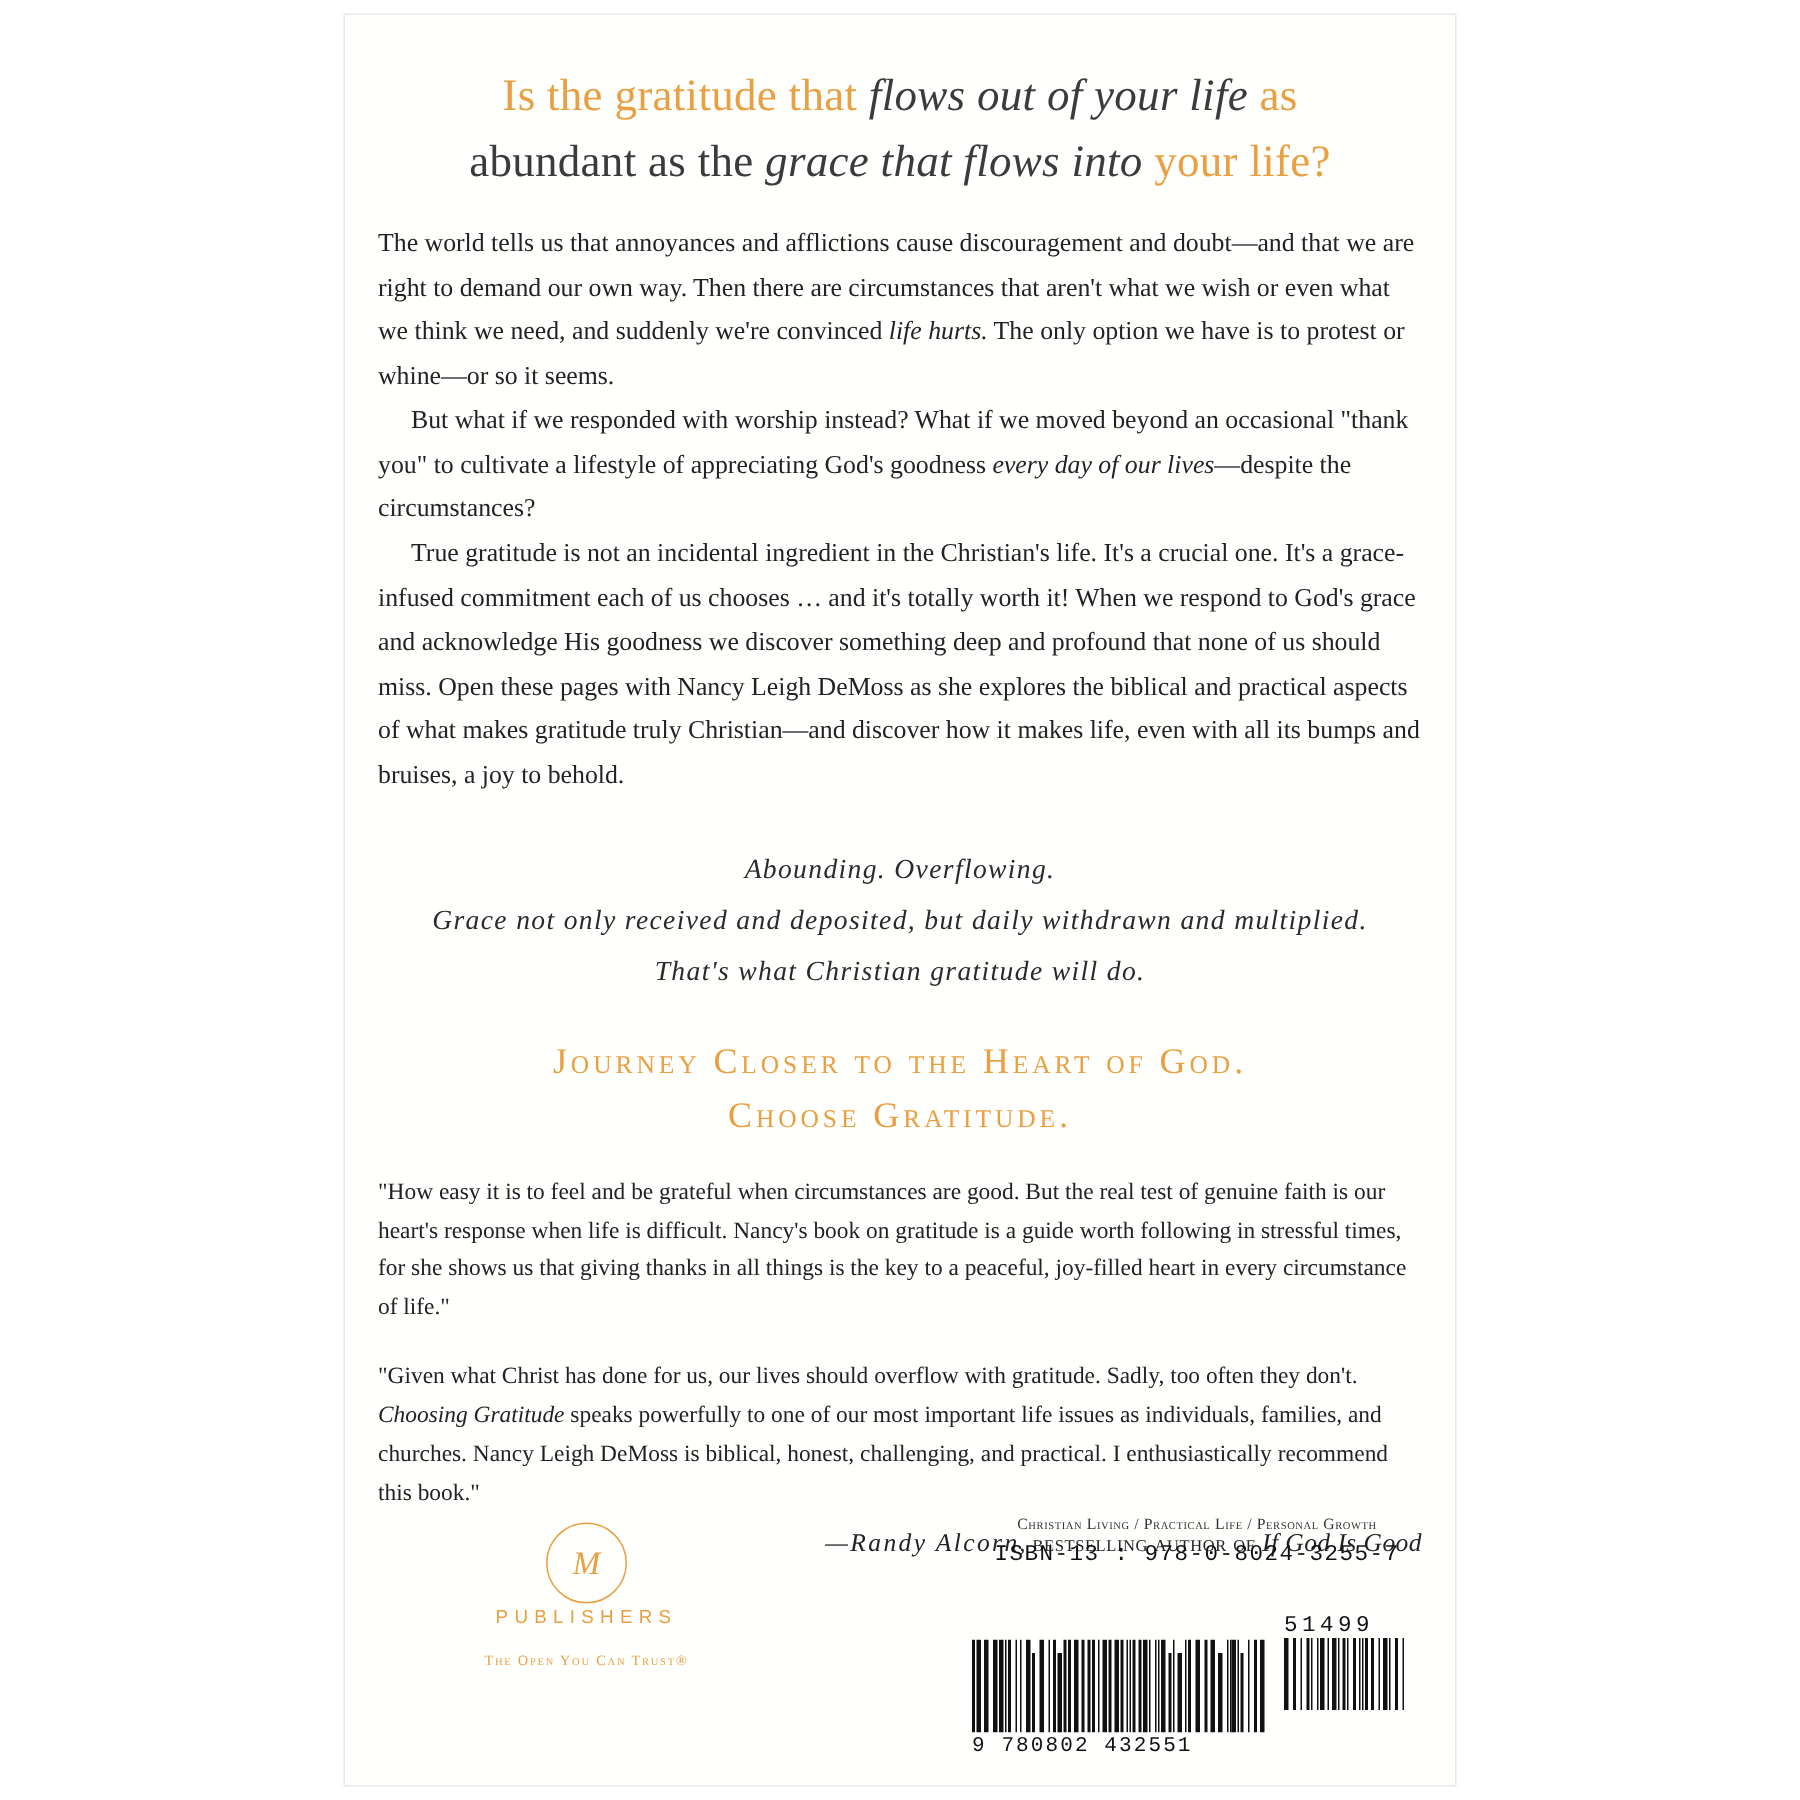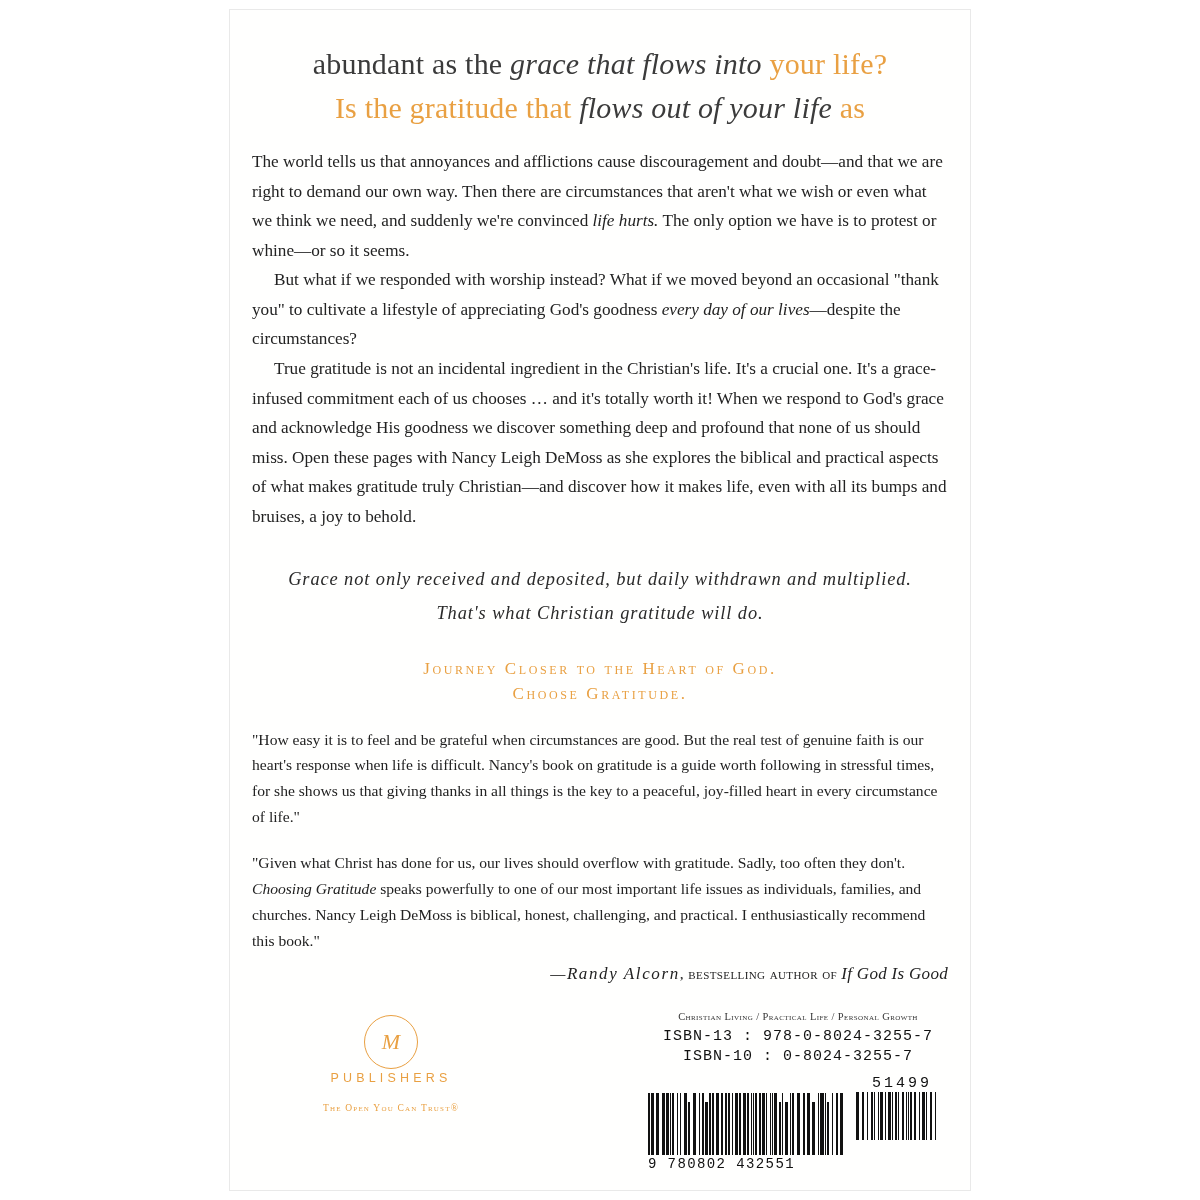--- a/index.html
+++ b/index.html
@@ -73,21 +73,21 @@
     font-size: 18.4px;
     line-height: 1.85;
     letter-spacing: 0.9px;
     color: #2a2a2a;
   }
   
   .tagline {
     margin-top: 26px;
     text-align: center;
     color: #e9a042;
-    font-size: 17px;
+    font-size: 24px;
     line-height: 1.5;
     letter-spacing: 2.6px;
     font-variant: small-caps;
   }
   .tagline span { display: block; }
   
   .endorsements {
     margin-top: 20px;
     font-size: 15.6px;
     line-height: 1.66;
@@ -197,21 +197,21 @@
   .bc-addon {
     position: absolute;
     right: 0;
     top: 0;
     width: 92px;
   }
   .bc-addon .digits {
     font-family: "Liberation Mono", monospace;
     font-size: 15px;
     letter-spacing: 3px;
-    text-align: center;
+    text-align: left;
     color: #111;
   }
   .bc-main {
     position: absolute;
     left: 0;
     top: 18px;
     width: 196px;
   }
   .bars {
     height: 62px;
@@ -235,34 +235,35 @@
   }
 </style>
 </head>
 <body>
 
 <div class="page">
   <div class="cover">
 
     <div class="headline">
       <div>
+        <span>Is the gratitude that </span><span class="dark ital">flows out of your life</span><span> as</span>
+      </div>
+      <div>
         <span class="dark">abundant as the </span><span class="dark ital">grace that flows into</span><span> your life?</span>
-      </div>
-      <div>
-        <span>Is the gratitude that </span><span class="dark ital">flows out of your life</span><span> as</span>
       </div>
     </div>
 
     <div class="body-copy" id="body-copy">
         <p class="first"><span>The world tells us that annoyances and afflictions cause discouragement and doubt—and that we are right to demand our own way. Then there are circumstances that aren't what we wish or even what we think we need, and suddenly we're convinced </span><span class="ital">life hurts.</span><span>  The only option we have is to protest or whine—or so it seems.</span></p>
         <p><span>But what if we responded with worship instead? What if we moved beyond an occasional "thank you" to cultivate a lifestyle of appreciating God's goodness </span><span class="ital">every day of our lives</span><span>—despite the circumstances?</span></p>
         <p><span>True gratitude is not an incidental ingredient in the Christian's life.  It's a crucial one. It's a grace-infused commitment each of us chooses … and it's totally worth it! When we respond to God's grace and acknowledge His goodness we discover something deep and profound that none of us should miss.  Open these pages with Nancy Leigh DeMoss as she explores the biblical and practical aspects of what makes gratitude truly Christian—and discover how it makes life, even with all its bumps and bruises, a joy to behold.</span></p>
       </div>
 
     <div class="pull-quote" id="pull-quote">
+        <div>Abounding.  Overflowing.</div>
         <div>Grace not only received and deposited, but daily withdrawn and multiplied.</div>
         <div>That's what Christian gratitude will do.</div>
       </div>
 
     <div class="tagline">
       <span>Journey Closer to the Heart of God.</span>
       <span>Choose Gratitude.</span>
     </div>
 
     <div class="endorsements">
@@ -288,24 +289,20 @@
         <div class="logo-sub">PUBLISHERS</div>
         <div class="logo-tag">The Open You Can Trust®</div>
       </div>
 
       <div class="isbn-block">
         <div class="category">Christian Living / Practical Life / Personal Growth</div>
         <div class="isbn-line">
           <span>ISBN-13 :</span>
           <span>978-0-8024-3255-7</span>
         </div>
-        <div class="isbn-line">
-          <span>ISBN-10 :</span>
-          <span>0-8024-3255-7</span>
-        </div>
       </div>
 
       <div class="barcode-wrap">
         <div class="bc-addon">
           <div class="digits">51499</div>
           <div class="bars" id="bars-addon">
               <i style="width:3px;height:100%"></i>
               <i style="width:3px;background:transparent"></i>
               <i style="width:2px;height:100%"></i>
               <i style="width:3px;background:transparent"></i>

